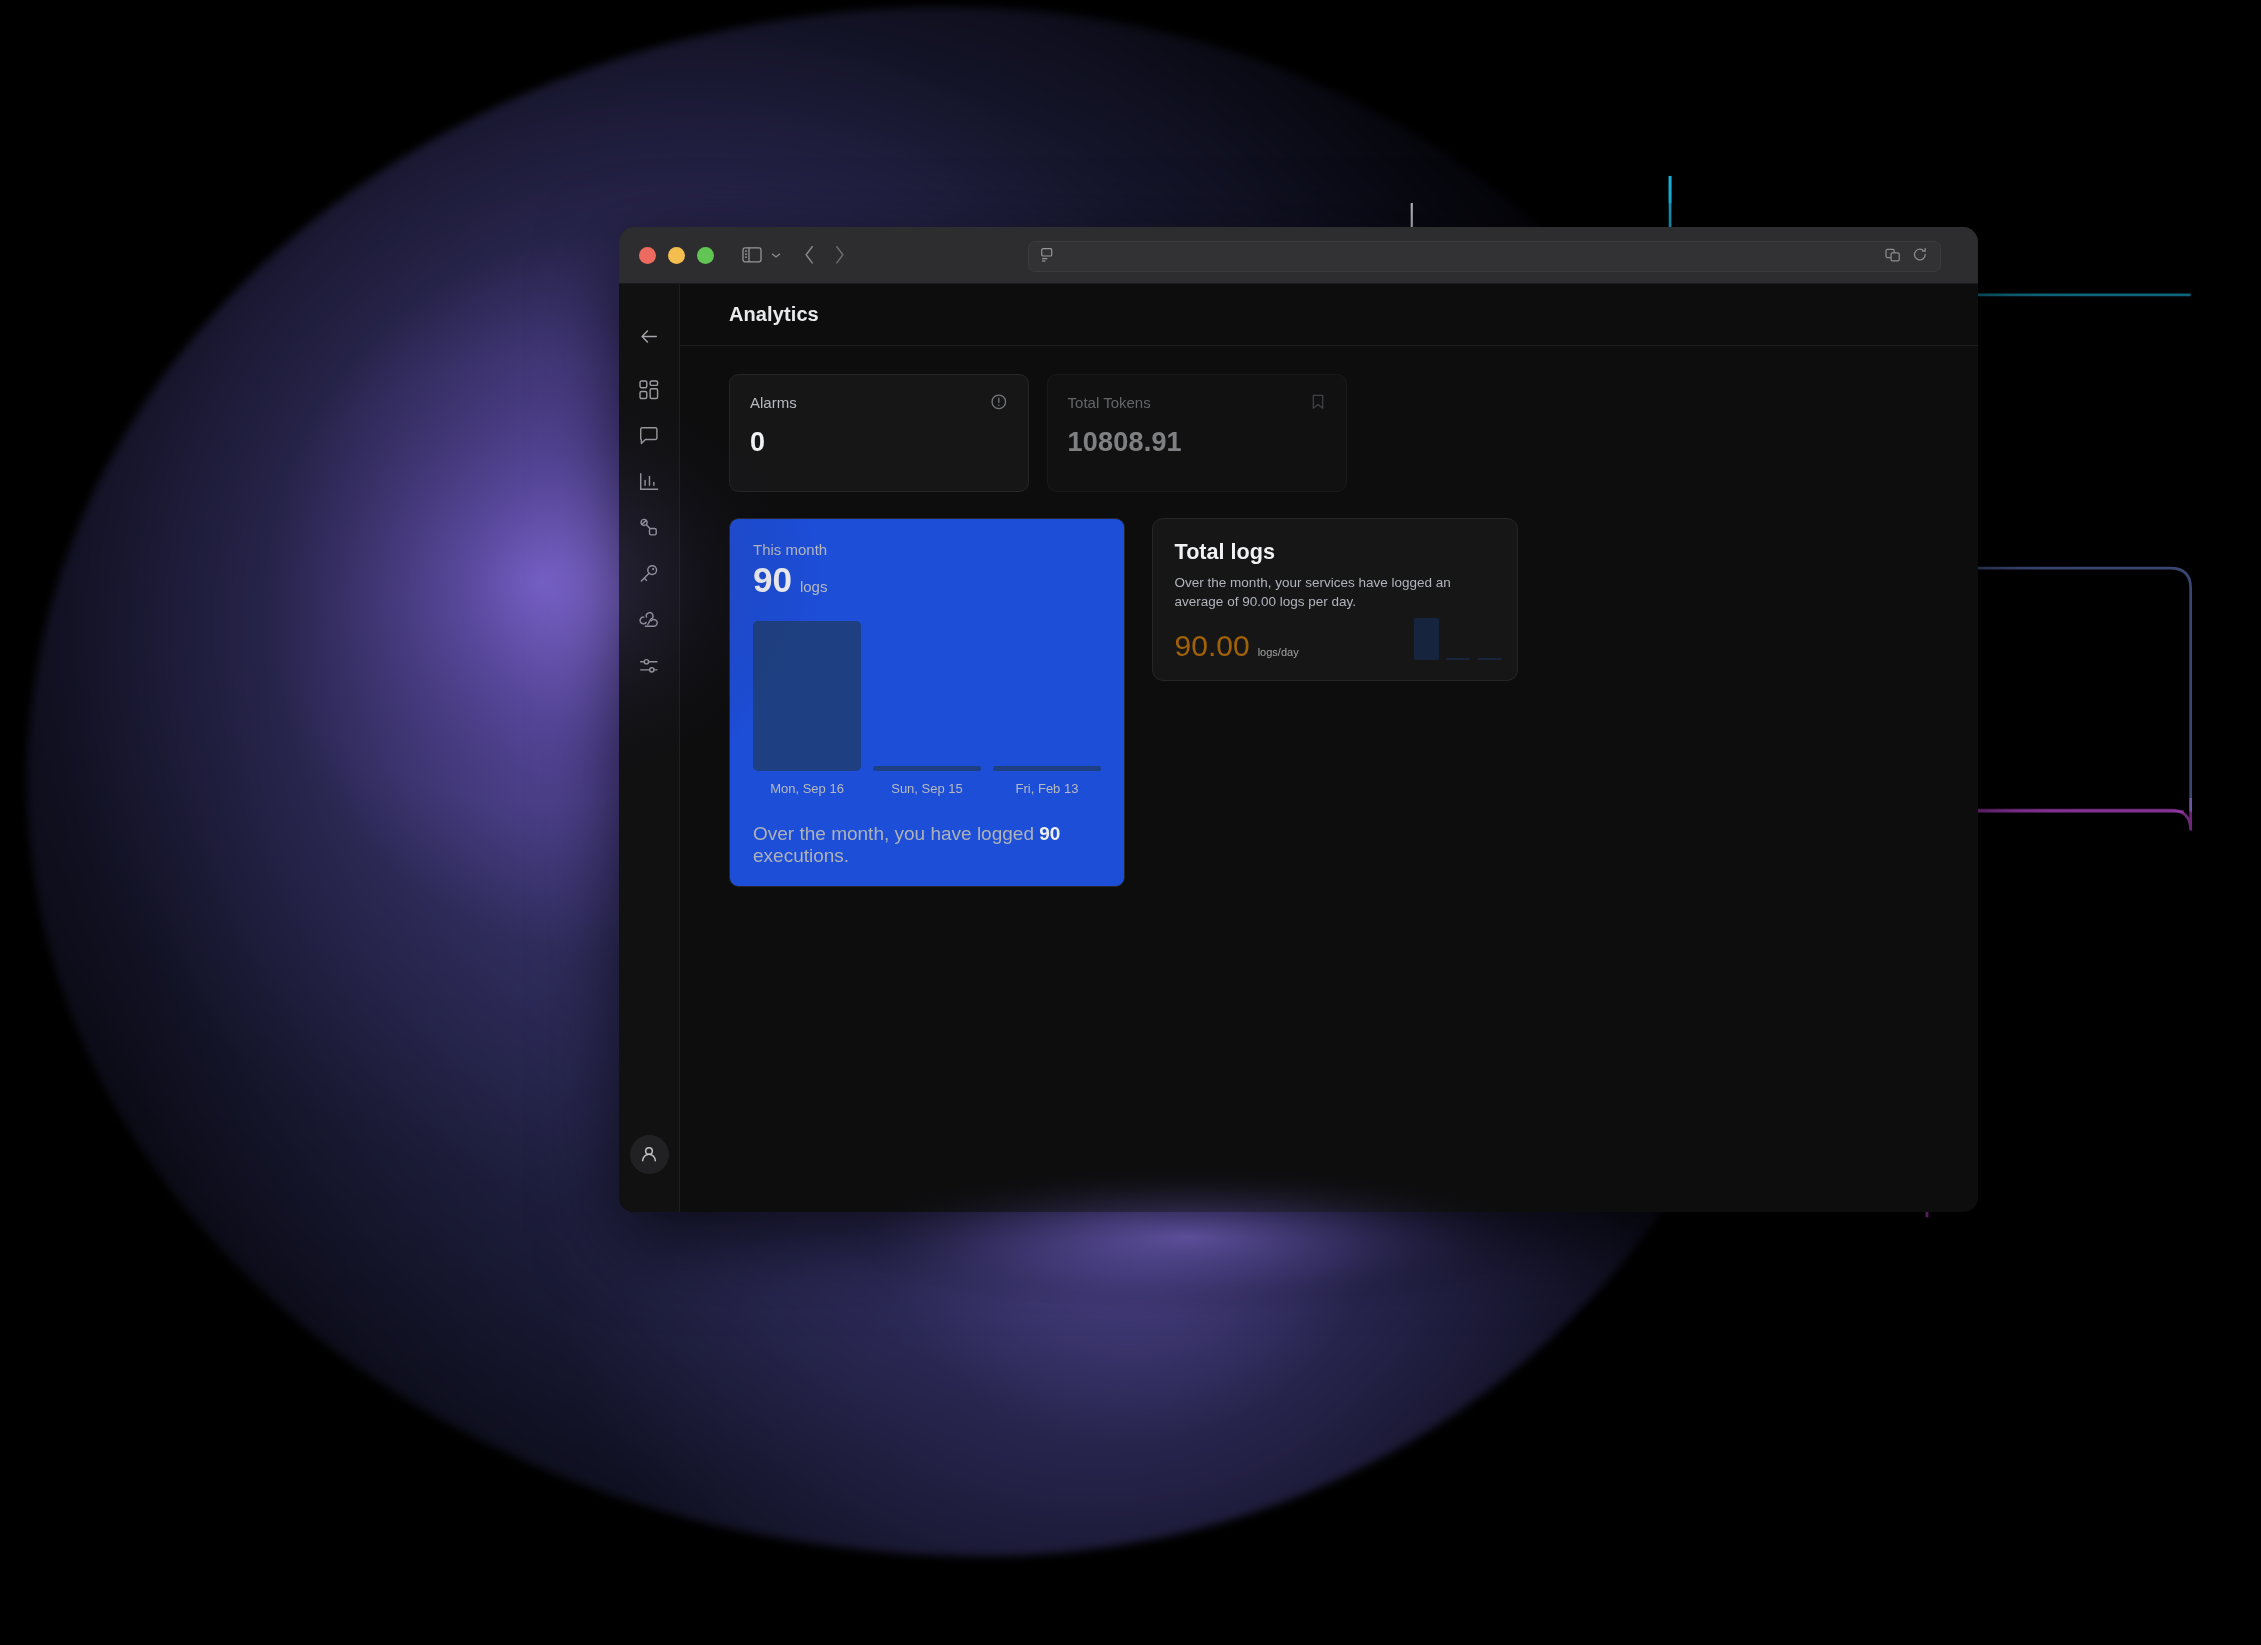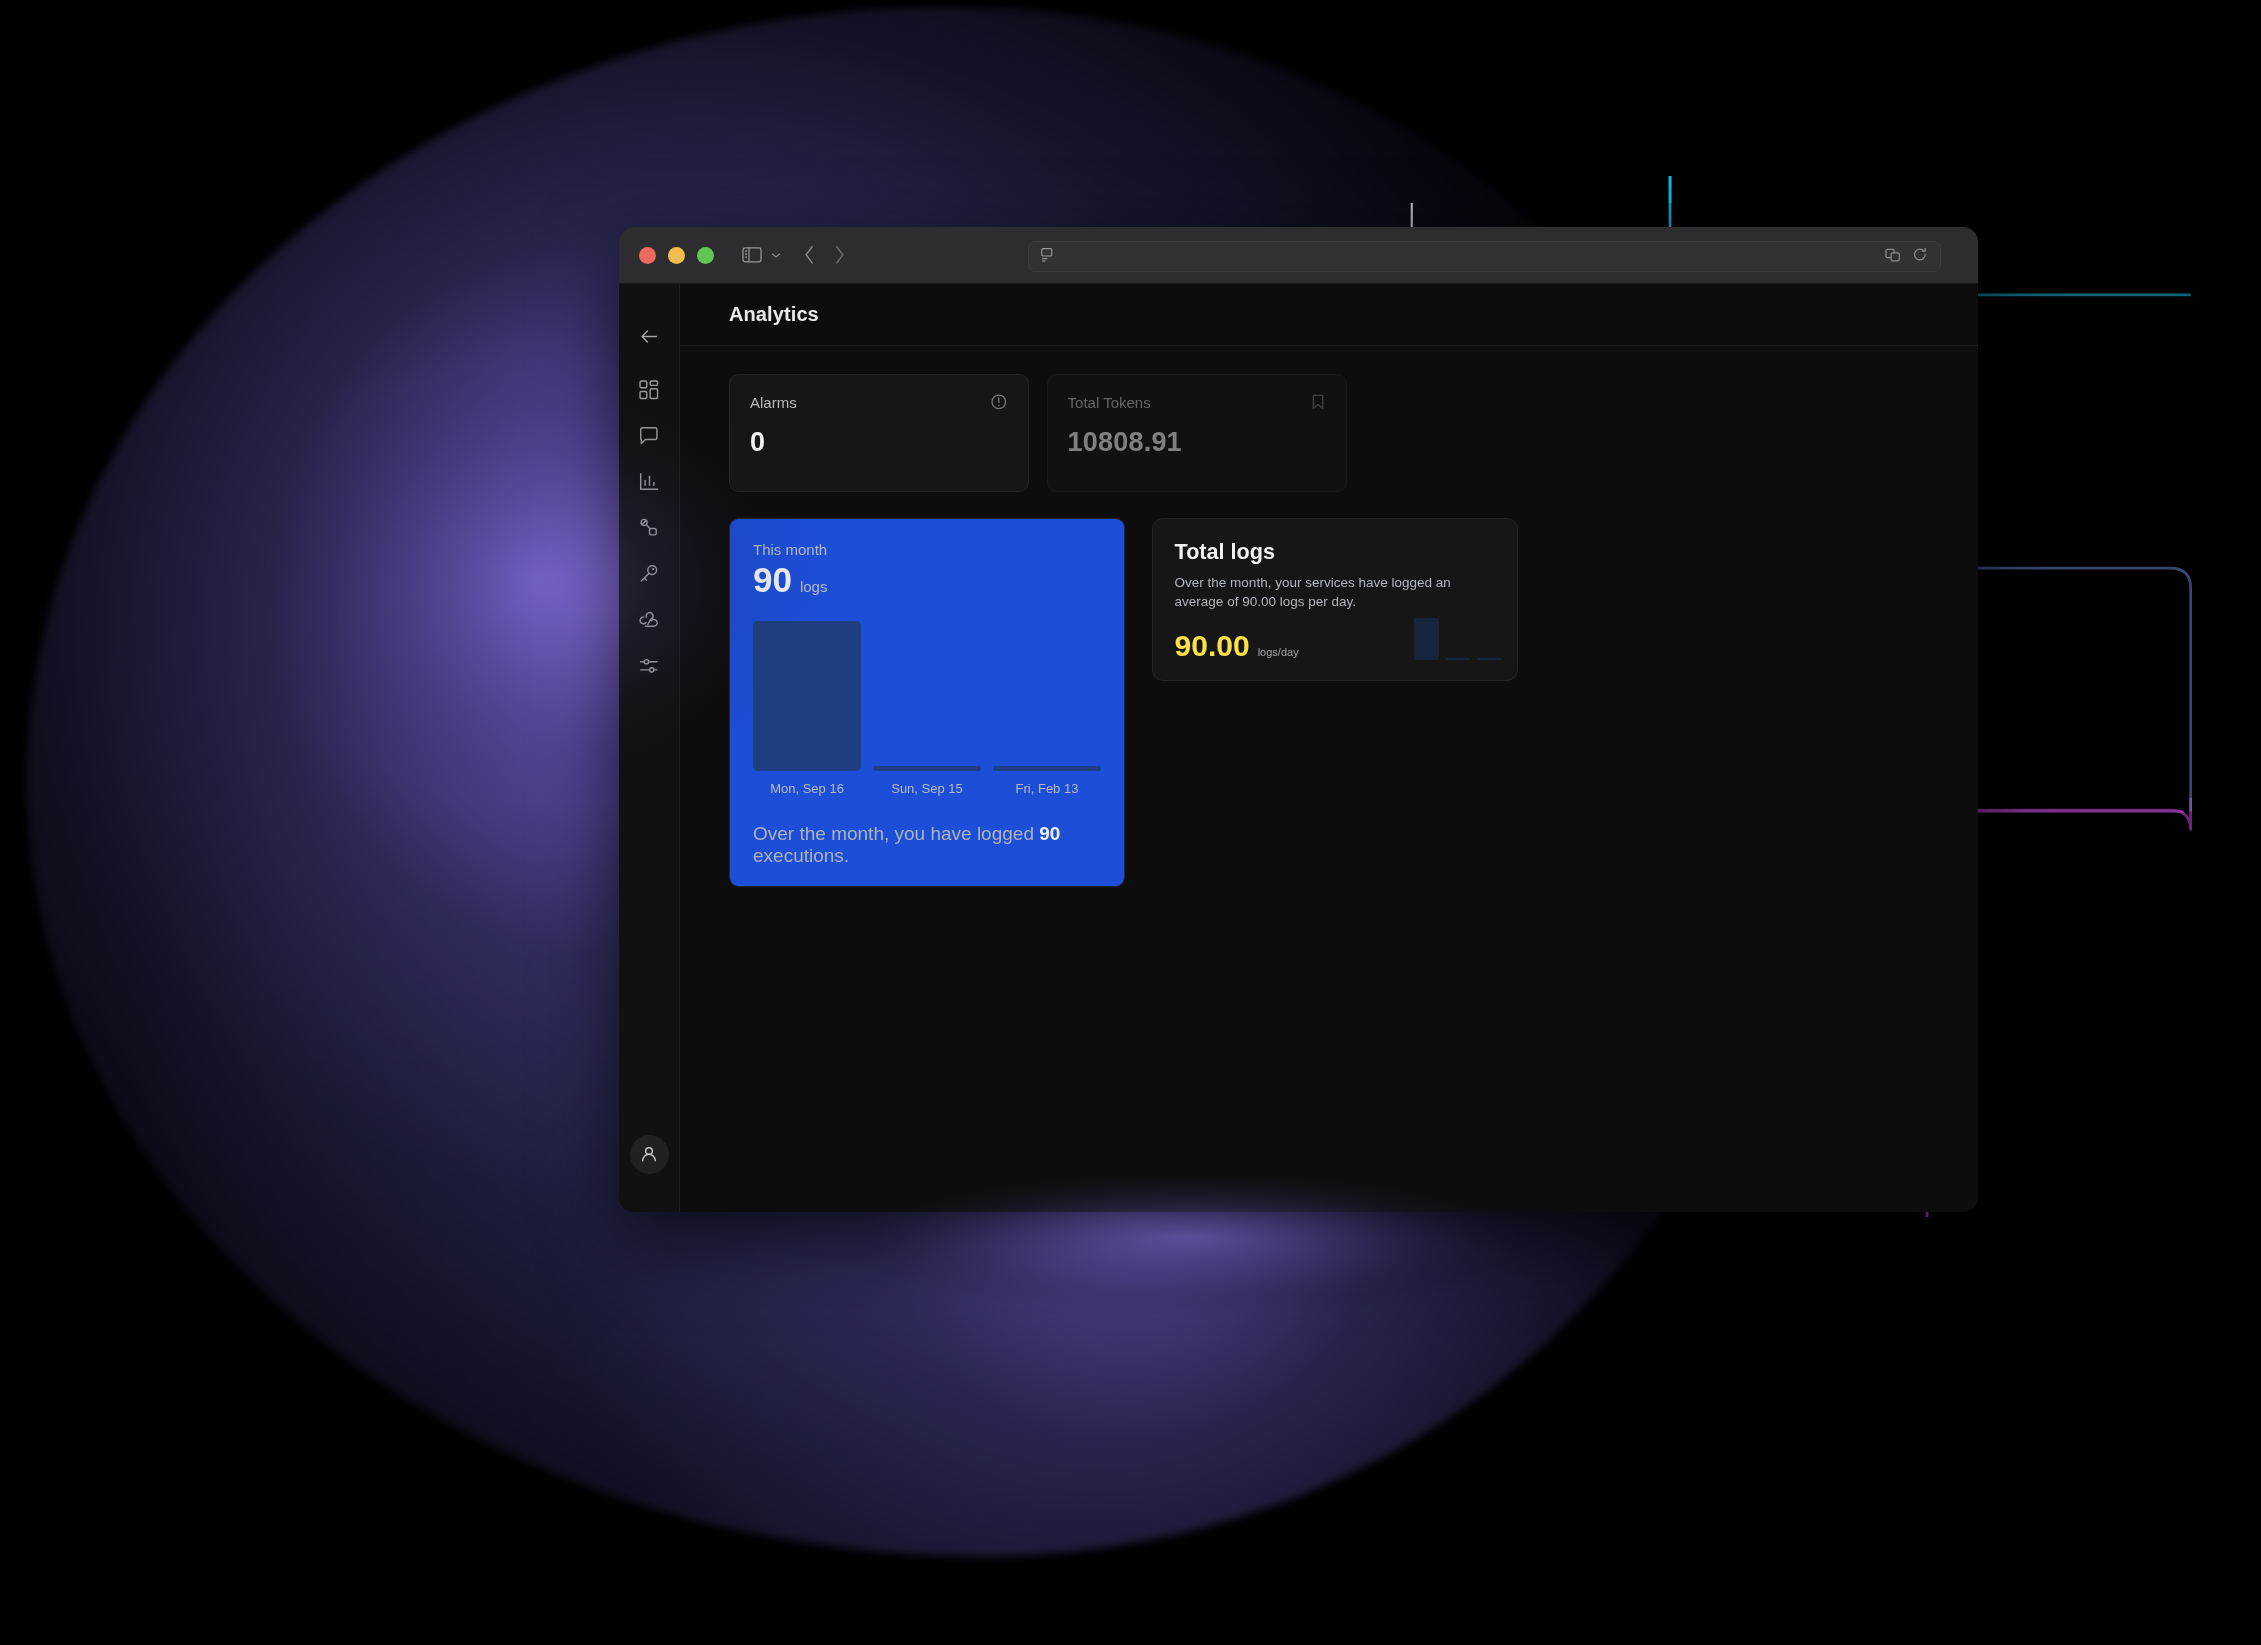--- a/index.html
+++ b/index.html
@@ -172,21 +172,21 @@
     background:#161617;
     border:0.7px solid #262628;
     border-radius:11px;
     padding:20px 21.6px 19px 21.6px;
     position:relative;
     overflow:hidden;
   }
   .logs-title { font-size:21.6px; font-weight:700; color:#f1f2f4; }
   .logs-desc { margin-top:8px; font-size:13.5px; line-height:1.42; color:#b0b4bb; max-width:284px; }
   .logs-value { margin-top:20px; display:flex; align-items:baseline; gap:8px; }
-  .logs-num { font-size:30px; font-weight:700; color:#fde047; line-height:1; }
+  .logs-num { font-size:30px; font-weight:400; color:#a16207; line-height:1; }
   .logs-unit { font-size:11px; color:#a3a3a3; }
   .mini-chart {
     position:absolute; right:15px; bottom:20px;
     width:88px; height:47px;
     display:flex; align-items:flex-end; gap:6.8px;
     opacity:0.55;
   }
   .mini-bar { flex:1; background:#17315f; border-radius:2px; }
 
   .glow-overlay {

